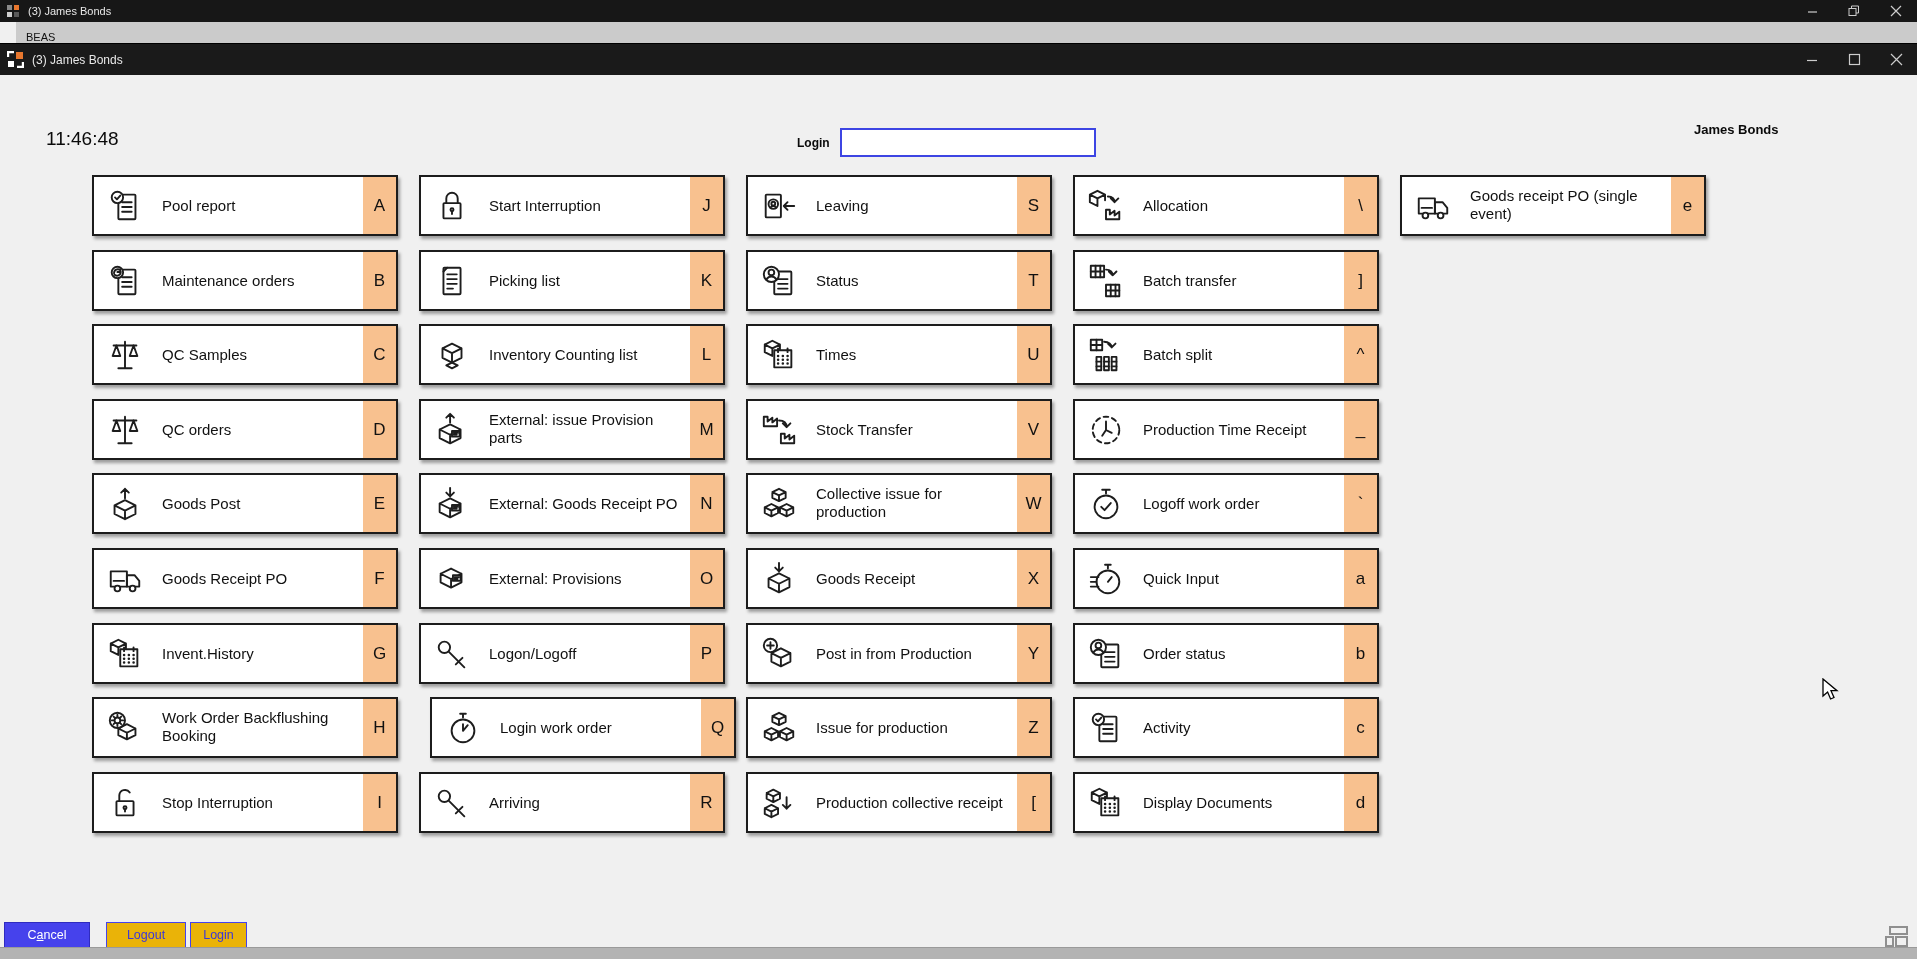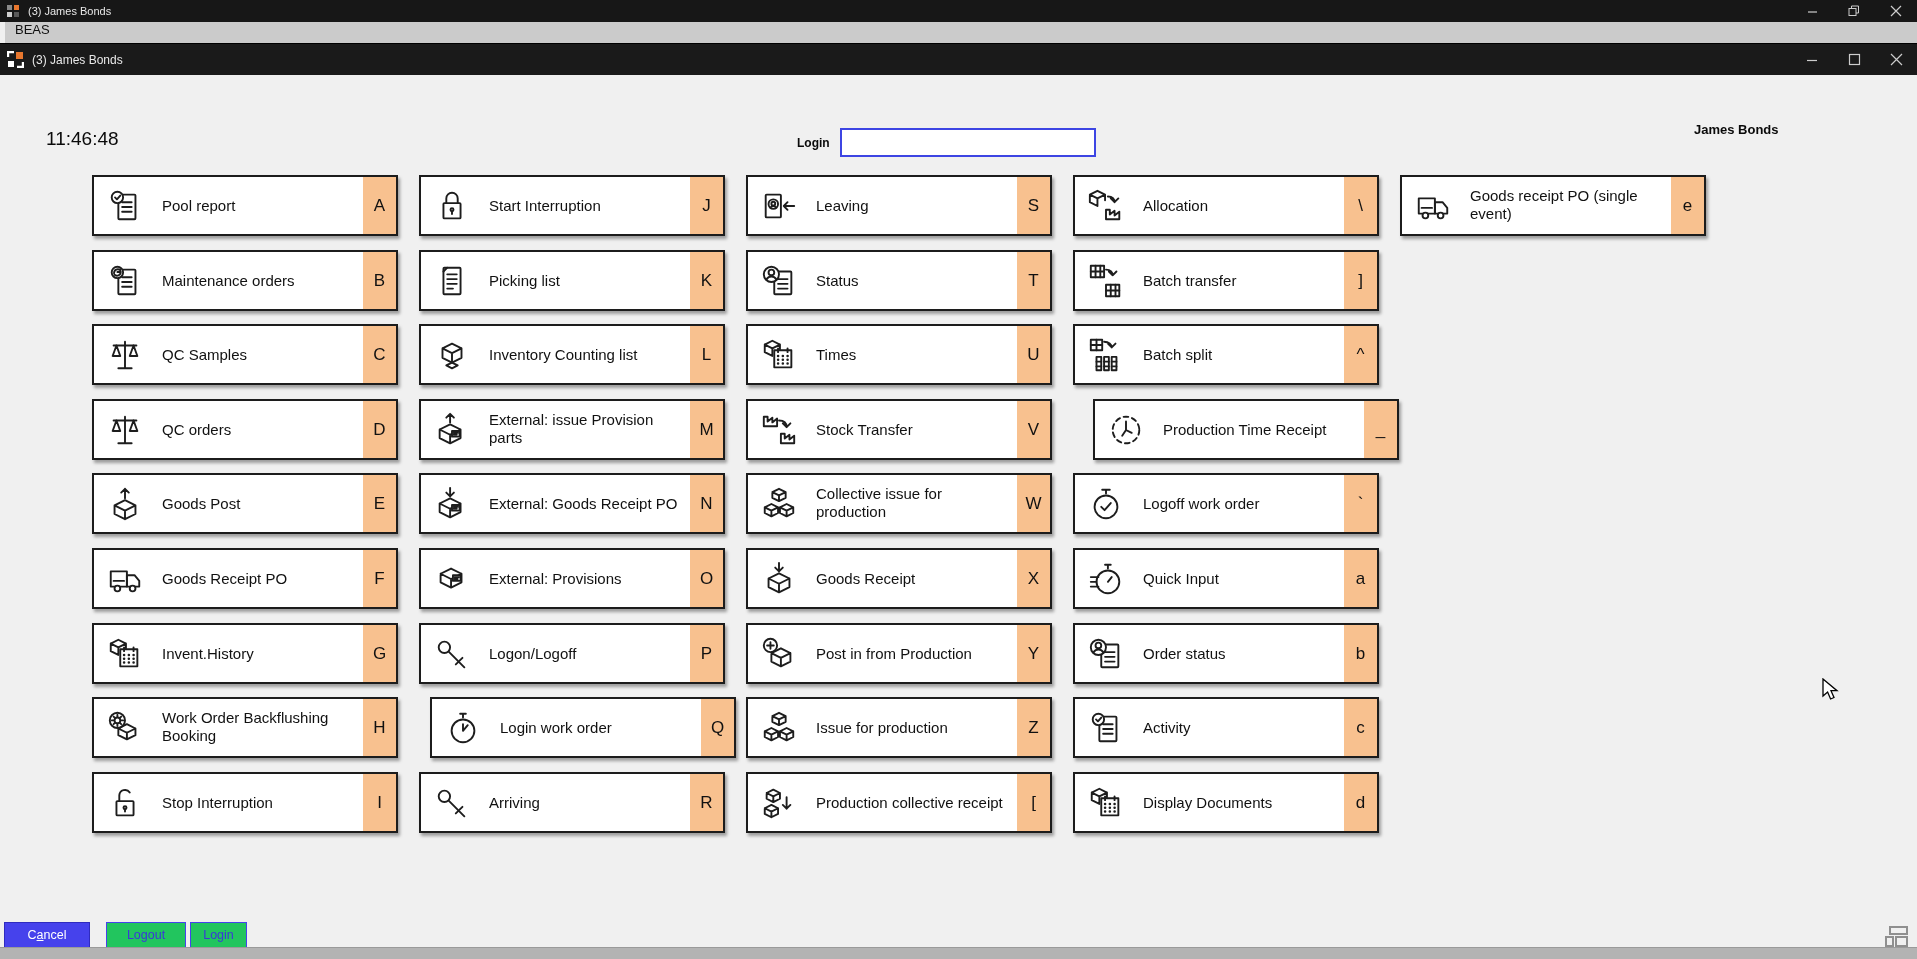--- a/index.html
+++ b/index.html
@@ -7,22 +7,22 @@
     font-family:"Liberation Sans",sans-serif;background:#f0f0f0;}
   
   .titlebar{position:absolute;left:0;right:0;display:flex;align-items:center;color:#e8e8e8;}
   .titlebar.outer{top:0;height:22px;background:#171717;font-size:11px;}
   .titlebar.inner{top:43px;height:31px;background:#1a1a1a;font-size:12px;border-top:1px solid #000;}
   .tb-icon{margin:0 8px 0 7px;flex:0 0 auto;display:block;}
   .tb-title{flex:1 1 auto;white-space:nowrap;}
   .tb-controls{display:flex;height:100%;}
   .tb-btn{width:42px;height:100%;display:flex;align-items:center;justify-content:center;}
   .tb-btn svg{display:block;}
-  .menubar{position:absolute;top:22px;left:5px;right:0;height:21px;background:#cbcbcb;
-    color:#111;font-size:13px;display:flex;align-items:flex-start;padding-left:10px;box-sizing:border-box;}
+  .menubar{position:absolute;top:22px;left:16px;right:0;height:21px;background:#cbcbcb;
+    color:#111;font-size:11px;display:flex;align-items:flex-end;padding-left:10px;box-sizing:border-box;}
   
   .clock{position:absolute;left:46px;top:128px;font-size:19px;color:#0a0a0a;}
   .login-label{position:absolute;left:797px;top:136px;font-size:12px;font-weight:bold;color:#0a0a0a;}
   .login-input{position:absolute;left:840px;top:128px;width:244px;height:25px;
     border:2px solid #3d45e3;background:#fff;font-size:14px;padding:0 4px;outline:none;
     font-family:"Liberation Sans",sans-serif;}
   .user-name{position:absolute;left:1694px;top:122px;font-size:13px;font-weight:bold;color:#0a0a0a;}
   
   .tile{position:absolute;width:306px;height:61px;box-sizing:border-box;background:#fff;
     border:2px solid #1c1c1c;box-shadow:2px 3px 3px rgba(0,0,0,.35);cursor:pointer;}
@@ -31,21 +31,21 @@
     stroke-width:2;stroke-linecap:round;stroke-linejoin:round;}
   .tile-label{position:absolute;left:68px;right:42px;top:50%;transform:translateY(-50%);
     font-size:15px;line-height:1.25;color:#111;}
   .tile-key{position:absolute;right:0;top:0;bottom:0;width:33px;background:#f8c18f;
     display:flex;align-items:center;justify-content:center;font-size:17px;color:#111;}
   
   .footer-strip{position:absolute;left:0;right:0;bottom:0;height:11px;background:#b3b3b3;border-top:1px solid #9a9a9a;}
   .btn{position:absolute;top:922px;height:26px;box-sizing:border-box;font-size:12.5px;
     font-family:"Liberation Sans",sans-serif;display:flex;align-items:center;justify-content:center;cursor:pointer;}
   .btn.primary{background:#4642ec;color:#fff;border:1px solid #2f2bbf;}
-  .btn.secondary{background:#22c55e;color:#3b37d9;border:1px solid #4642ec;}
+  .btn.secondary{background:#eab308;color:#3b37d9;border:1px solid #4642ec;}
   .btn u{text-decoration:underline;}
   .corner-icon{position:absolute;right:8px;top:926px;}
   
   .cursor{position:absolute;left:1822px;top:678px;pointer-events:none;}
 </style>
 </head>
 <body>
 
 <svg width="0" height="0" style="position:absolute">
   <defs>
@@ -541,21 +541,21 @@
       </div>
       <div class="tile" style="left: 1073px; top: 324px; padding-left: 16px;">
         <span class="tile-icon">
           <svg>
             <use href="#i-grid-split-icon"></use>
           </svg>
         </span>
         <span class="tile-label">Batch split</span>
         <span class="tile-key">^</span>
       </div>
-      <div class="tile" style="left: 1073px; top: 399px; margin-left: 20px;">
+      <div class="tile" style="left: 1073px; top: 399px;">
         <span class="tile-icon">
           <svg>
             <use href="#i-clock-dashed-icon"></use>
           </svg>
         </span>
         <span class="tile-label">Production Time Receipt</span>
         <span class="tile-key">_</span>
       </div>
       <div class="tile" style="left: 1073px; top: 473px;">
         <span class="tile-icon">

